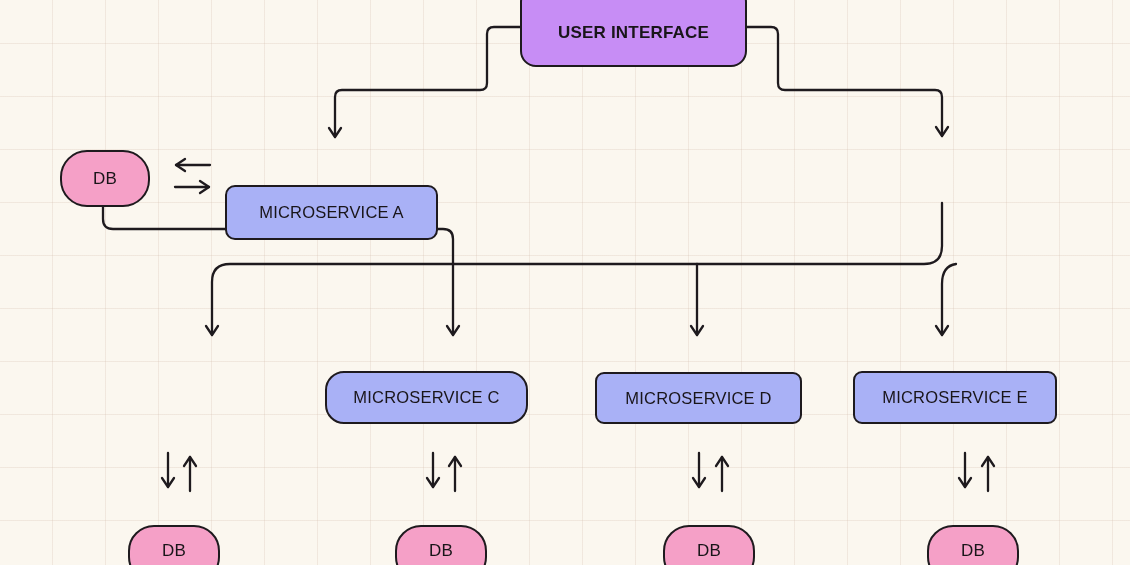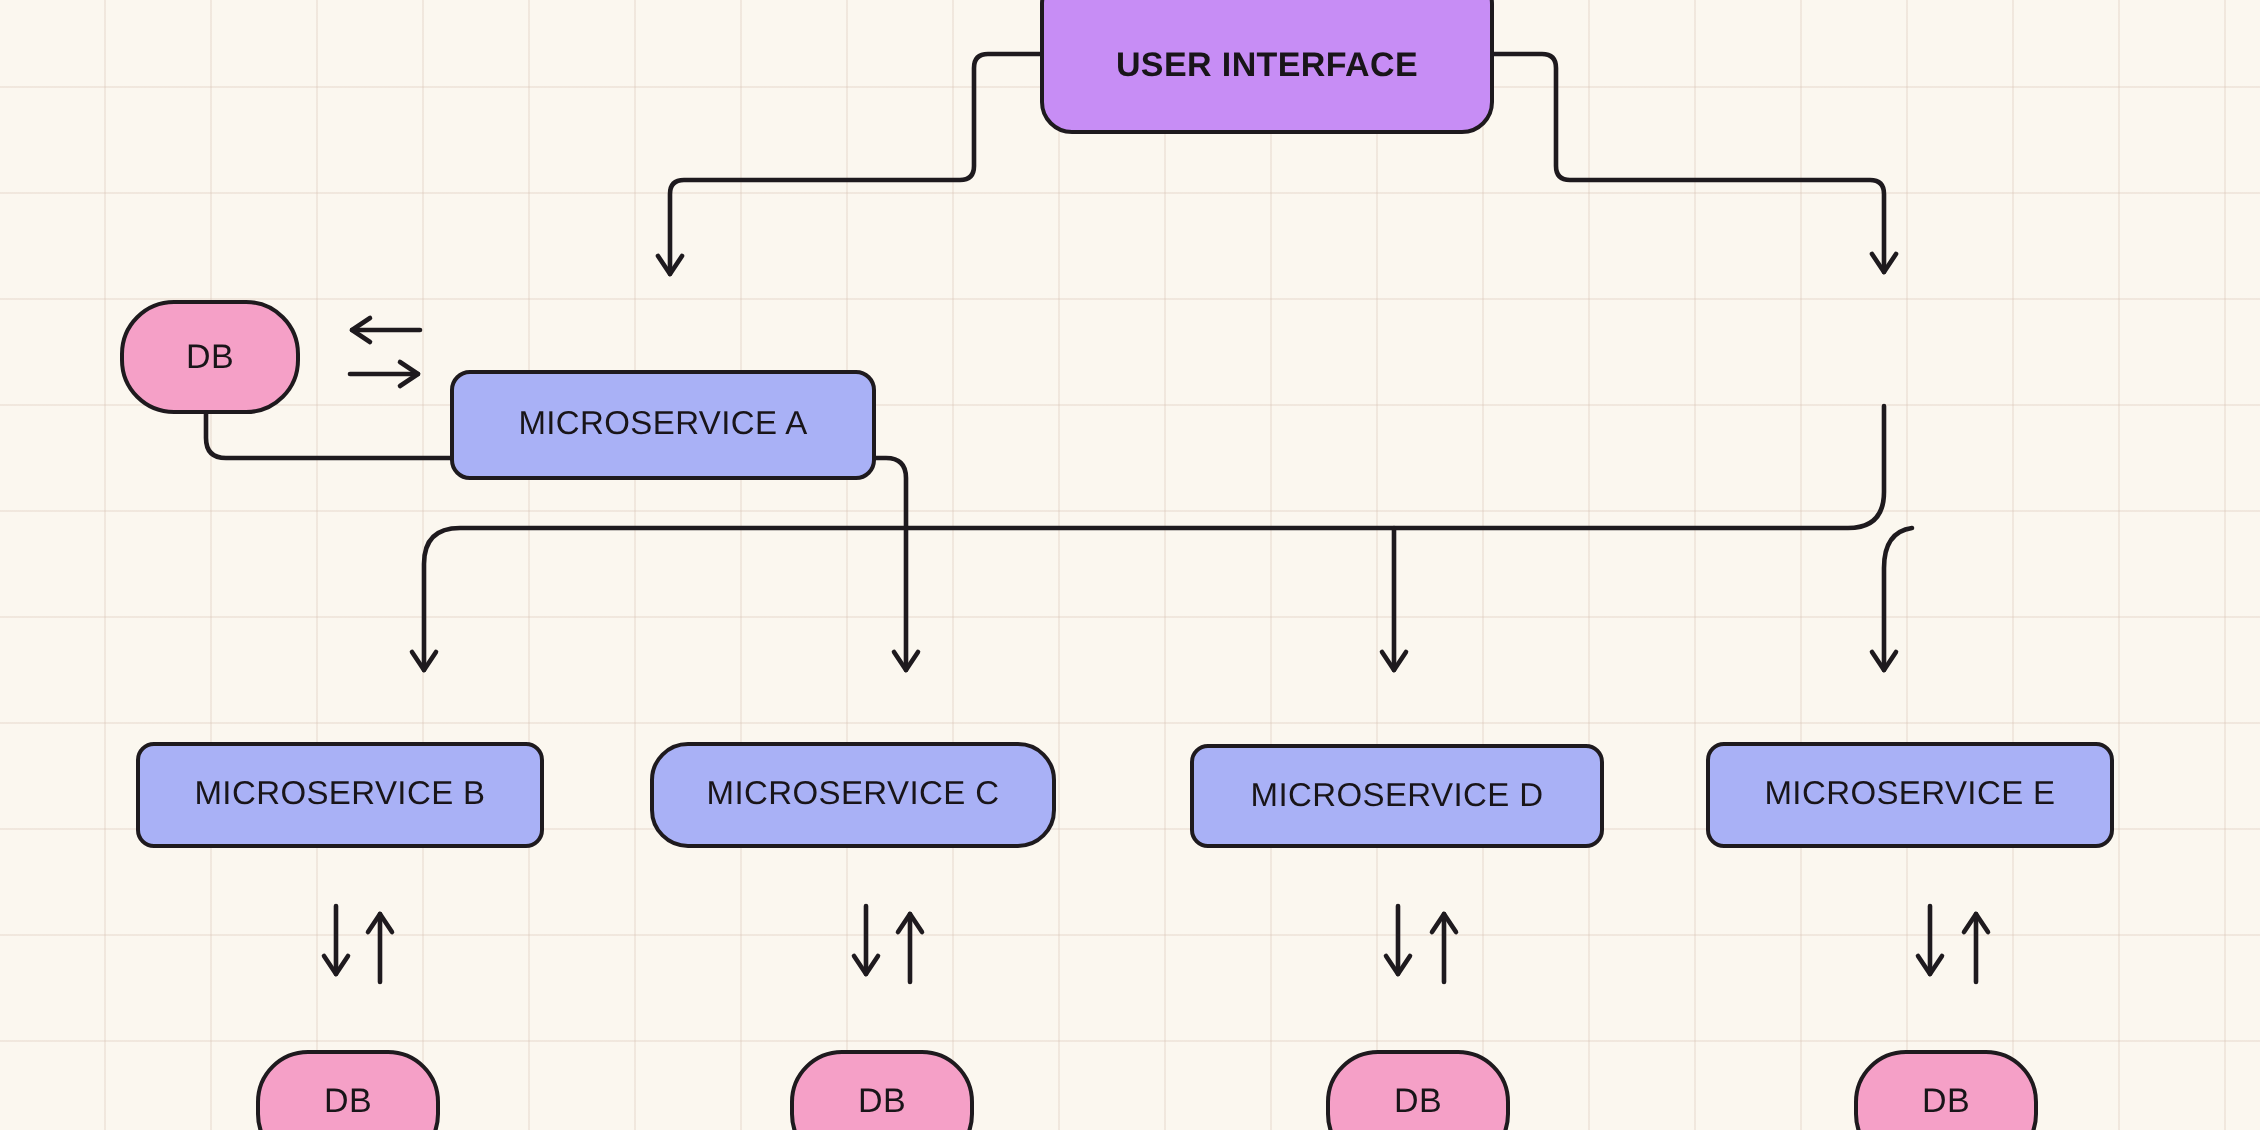--- a/index.html
+++ b/index.html
@@ -100,23 +100,20 @@
 
   <div class="node node--pink" style="left:60px; top:150px; width:90px; height:57px; border-radius:27px; font-size:17px;">
     <span>DB</span>
   </div>
 
   <div class="node node--periwinkle" style="left:225px; top:150px; width:213px; height:55px; border-radius:10px;margin-top:35px;">
     <span>MICROSERVICE A</span>
   </div>
 
 
-  <div class="node node--periwinkle" style="left:68px; top:371px; width:204px; height:53px; border-radius:9px;">
-    <span>MICROSERVICE B</span>
-  </div>
 
   <div class="node node--periwinkle" style="left:325px; top:371px; width:203px; height:53px; border-radius:19px;">
     <span>MICROSERVICE C</span>
   </div>
 
   <div class="node node--periwinkle" style="left:595px; top:372px; width:207px; height:52px; border-radius:9px;text-align:right;">
     <span>MICROSERVICE D</span>
   </div>
 
   <div class="node node--periwinkle" style="left:853px; top:371px; width:204px; height:53px; border-radius:9px;">

